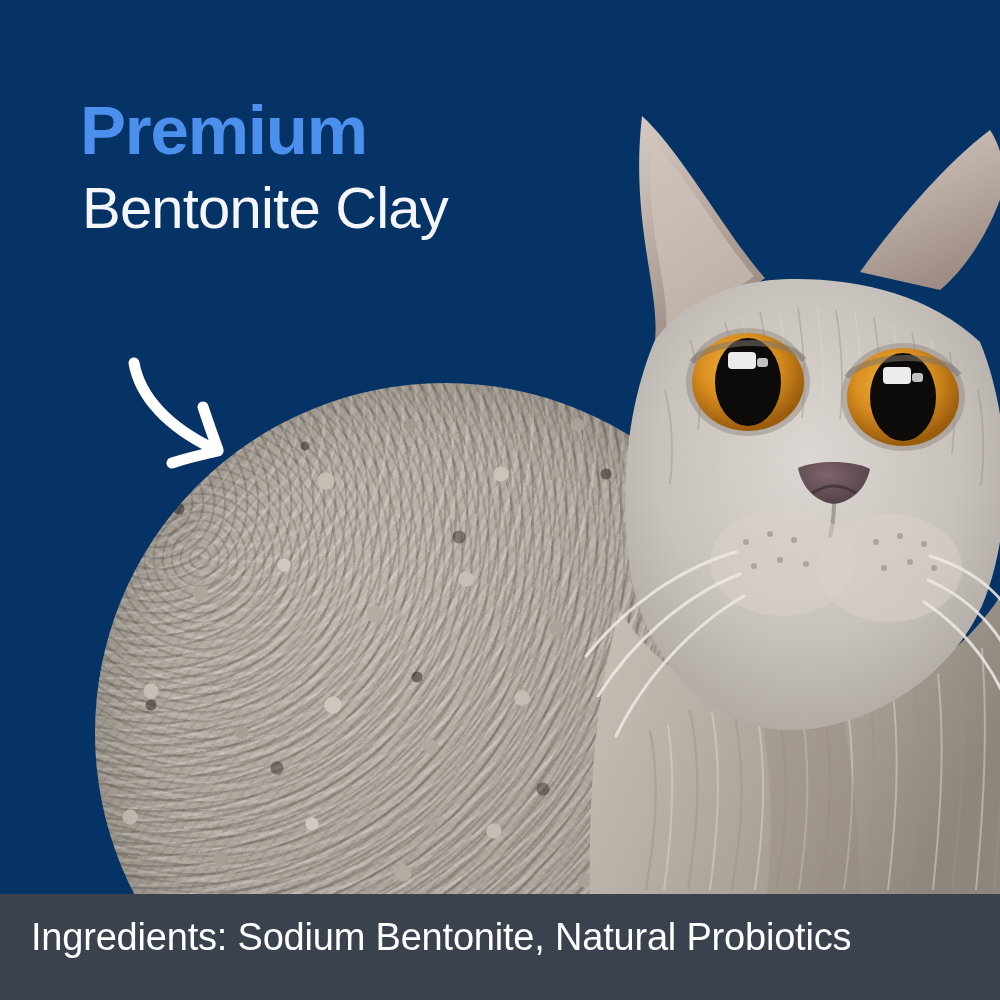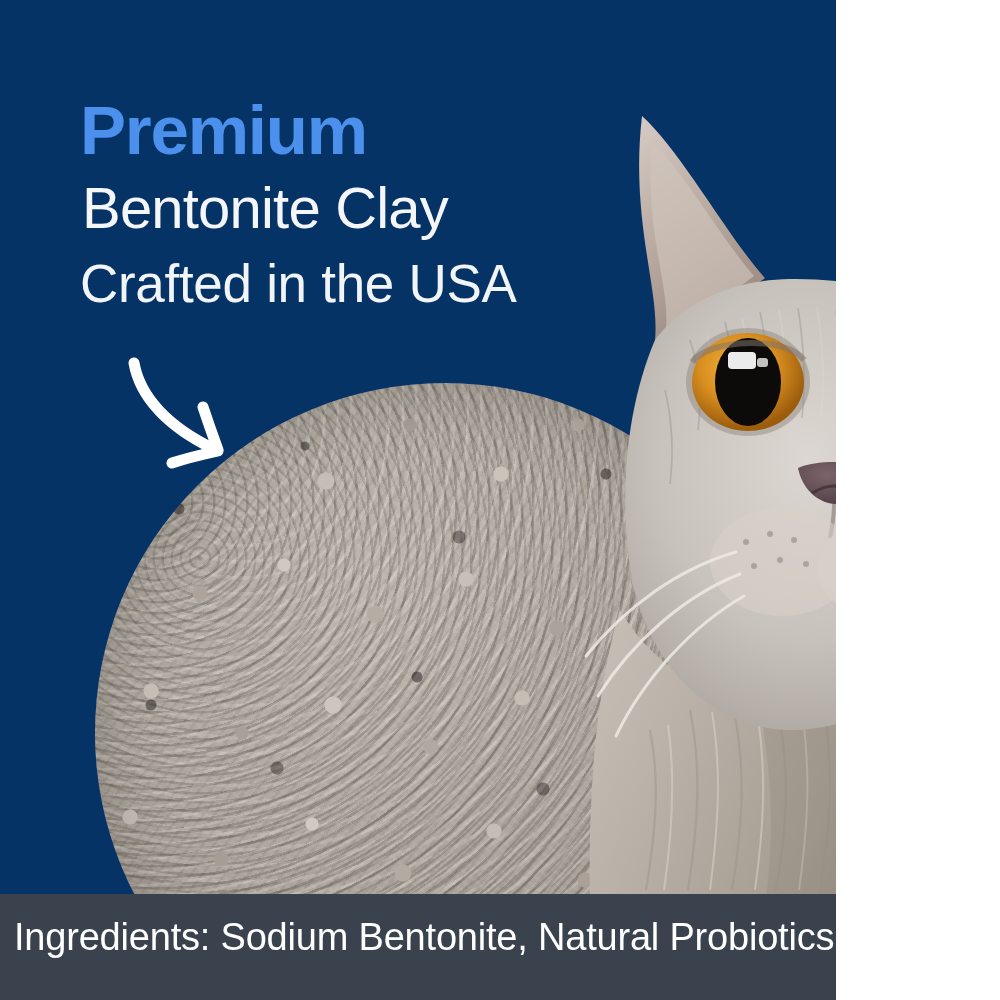--- a/index.html
+++ b/index.html
@@ -3,21 +3,21 @@
 <meta charset="utf-8">
 <title>Premium Bentonite Clay</title>
 <style>
   html, body {
     margin: 0;
     padding: 0;
     background: #ffffff;
   }
   #stage {
     position: relative;
-    width: 836px;
+    width: 1000px;
     height: 1000px;
     overflow: hidden;
     background: #701a75;
     font-family: "Liberation Sans", sans-serif;
     -webkit-font-smoothing: antialiased;
   }
 
   
   .bg-panel {
     position: absolute;
@@ -171,40 +171,39 @@
   .ingredients-bar {
     position: absolute;
     left: 0;
     top: 894px;
     width: 1000px;
     height: 106px;
     background: #39424d;
   }
   .ingredients-text {
     position: absolute;
-    left: 14px;
+    left: 31px;
     top: 22px;
     font-size: 38px;
     font-weight: 400;
     letter-spacing: -0.2px;
     color: #ffffff;
     white-space: nowrap;
   }
 </style>
 </head>
 <body>
 
 <div id="stage">
 
   <div class="bg-panel"></div>
 
   <div class="headline-block">
     <div class="headline-premium">Premium</div>
     <div class="headline-main">Bentonite Clay</div>
-    <div class="headline-sub">Crafted in the USA</div>
   </div>
 
   <div class="arrow-wrap">
     <svg width="170" height="130" viewBox="0 0 170 130">
       <path d="M 24 18 C 30 52, 58 82, 104 104" fill="none" stroke="#ffffff" stroke-width="11" stroke-linecap="round"></path>
       <path d="M 93 62 C 99 80, 104 94, 108 105" fill="none" stroke="#ffffff" stroke-width="11" stroke-linecap="round"></path>
       <path d="M 108 106 C 90 110, 74 114, 62 118" fill="none" stroke="#ffffff" stroke-width="11" stroke-linecap="round"></path>
     </svg>
   </div>
 

